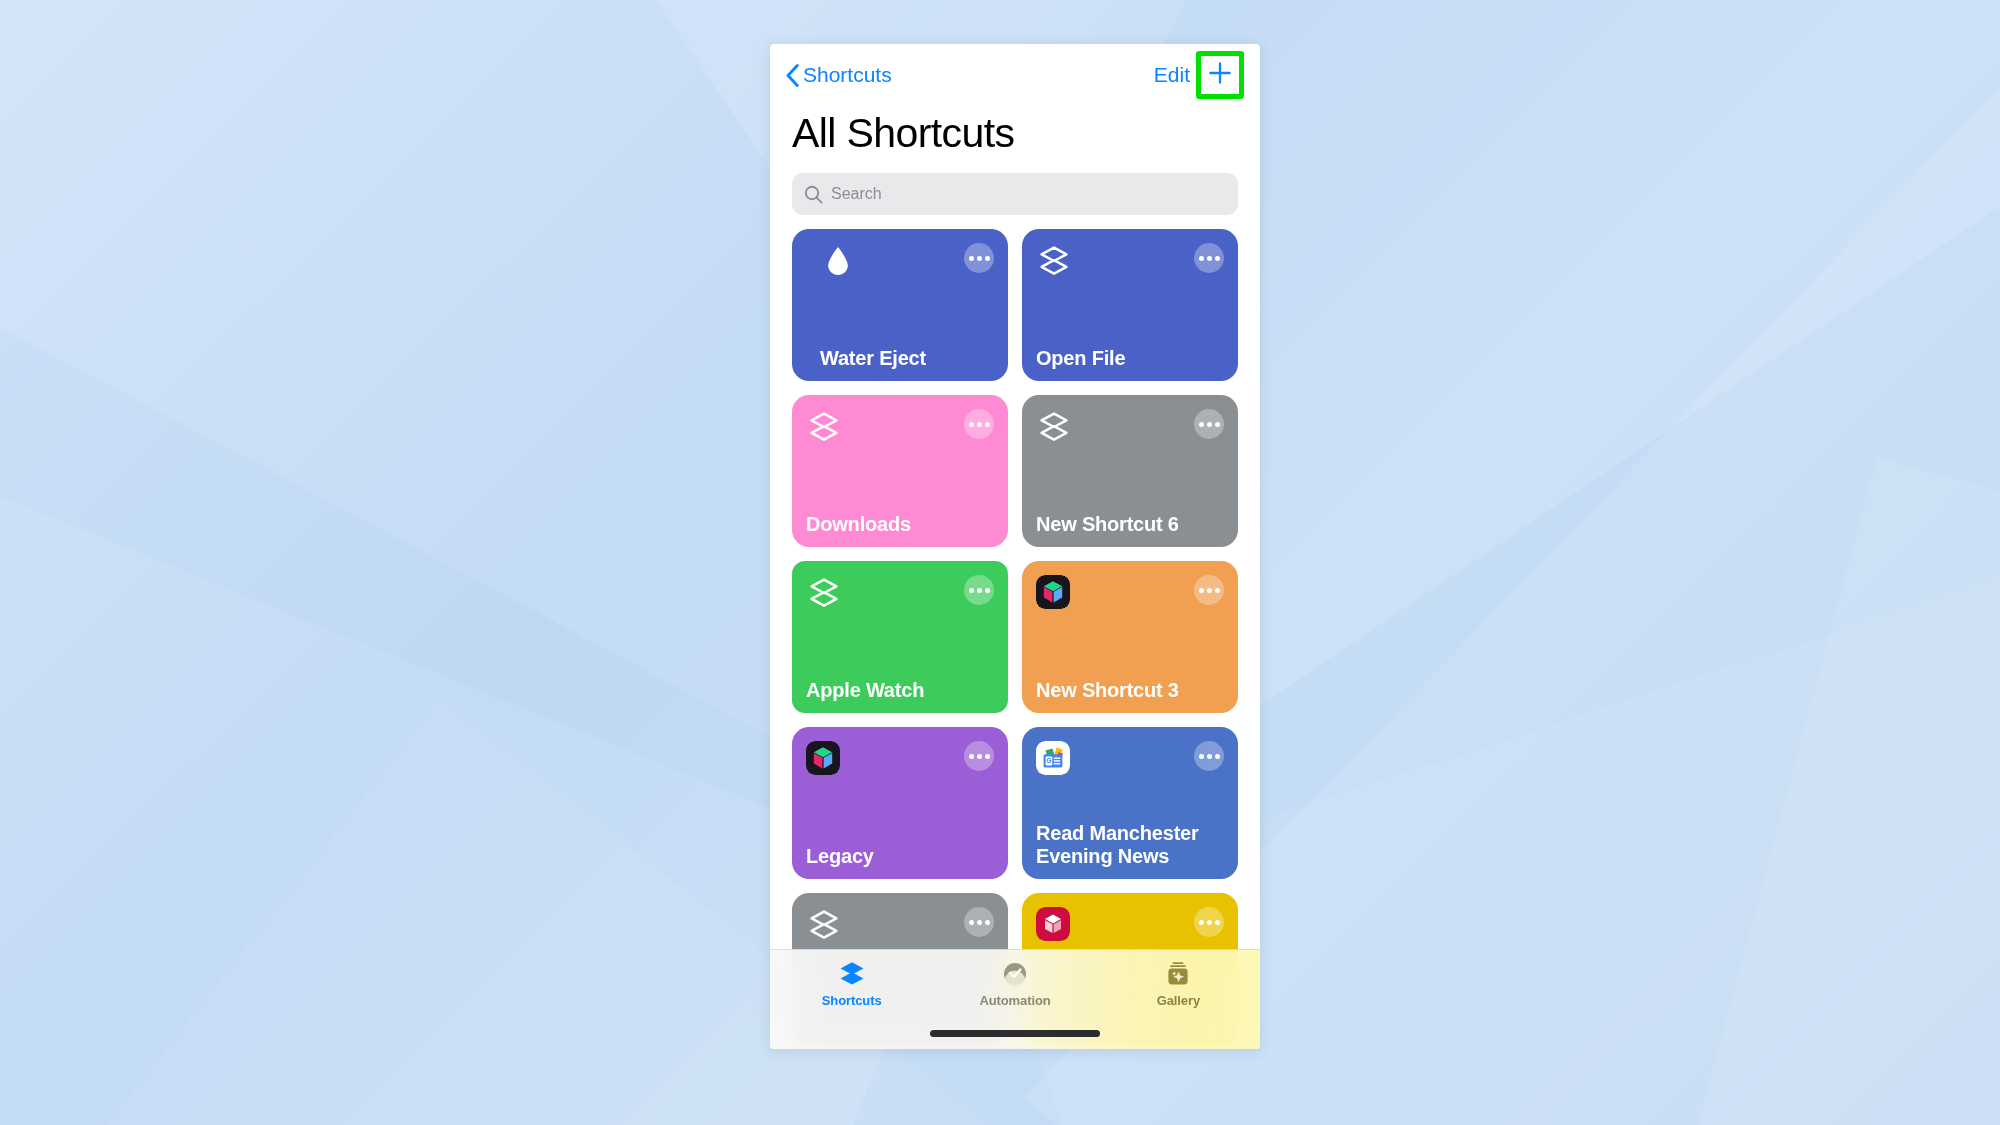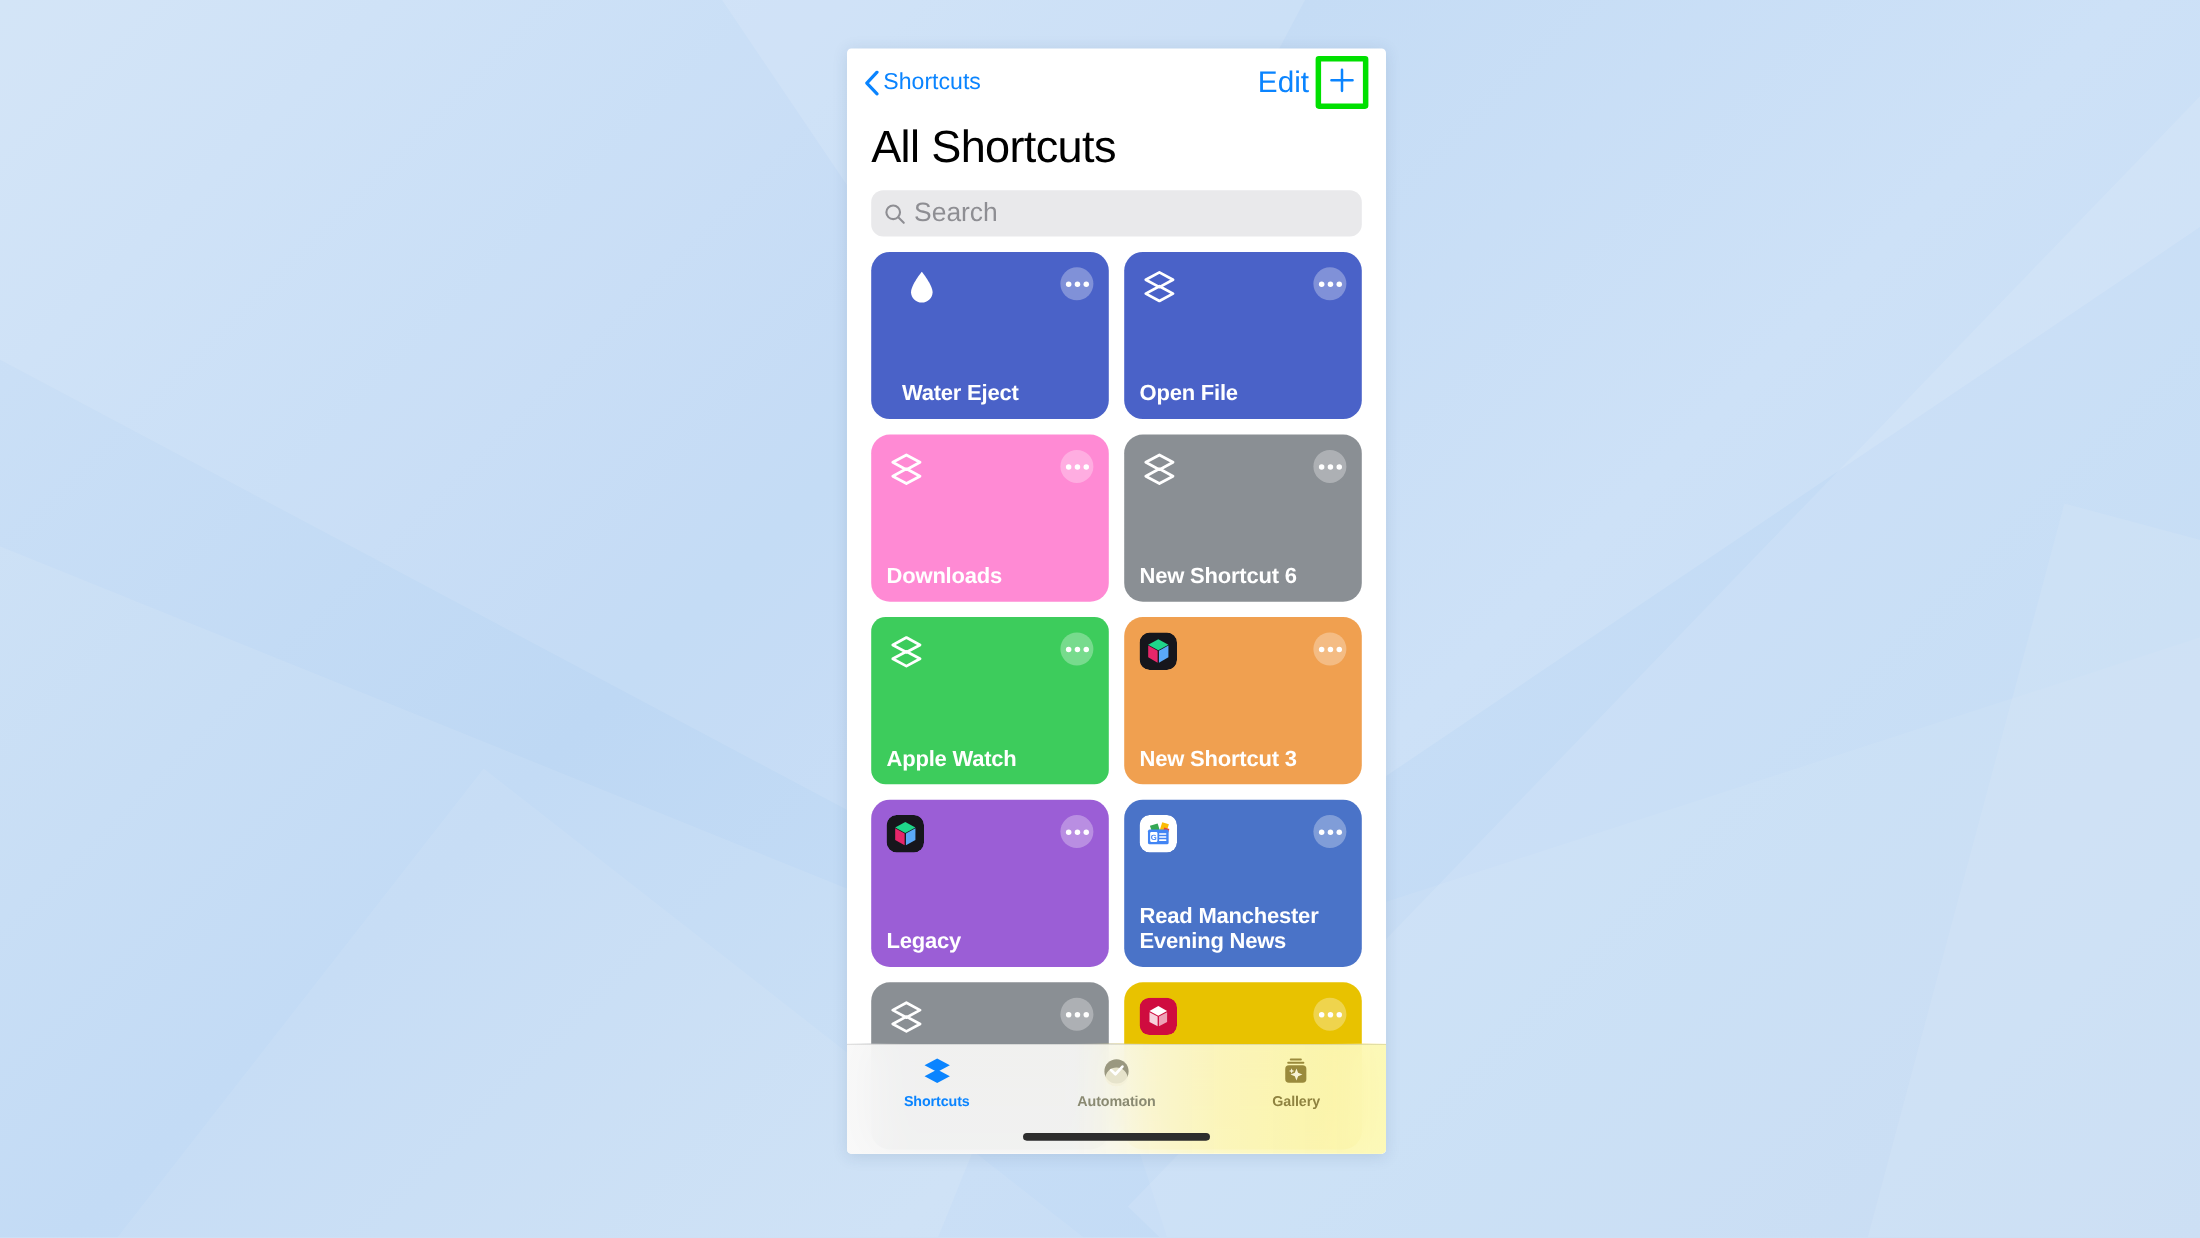--- a/index.html
+++ b/index.html
@@ -48,21 +48,21 @@
     display:flex; align-items:center;
     padding:0 16px;
   }
   .nav-back {
     display:flex; align-items:center; gap:4px;
     color:#0a84ff; font-size:21px; cursor:pointer;
   }
   .nav-back svg { display:block; }
   .nav-spacer { flex:1; }
   .nav-edit {
-    color:#0a84ff; font-size:27px; cursor:pointer;
+    color:#0a84ff; font-size:21px; cursor:pointer;
     padding-right:6px;
   }
   #add-wrap {
     position:relative;
     width:48px; height:48px;
     display:flex; align-items:center; justify-content:center;
     cursor:pointer;
   }
   #add-highlight {
     position:absolute; inset:0;
@@ -86,21 +86,21 @@
     background:#e9e9eb;
     border-radius:11px;
     display:flex; align-items:center;
     padding:0 12px; gap:8px;
     cursor:text;
   }
   #search-bar svg { flex:0 0 auto; display:block; }
   #search-input {
     flex:1; border:none; outline:none; background:transparent;
     font-family:"Liberation Sans", sans-serif;
-    font-size:24px; color:#3c3c43;
+    font-size:16px; color:#3c3c43;
   }
   #search-input::placeholder { color:#8e8e93; }
 
   
   #grid {
     margin:14px 22px 0 22px;
     display:grid;
     grid-template-columns:1fr 1fr;
     gap:14px 14px;
   }

